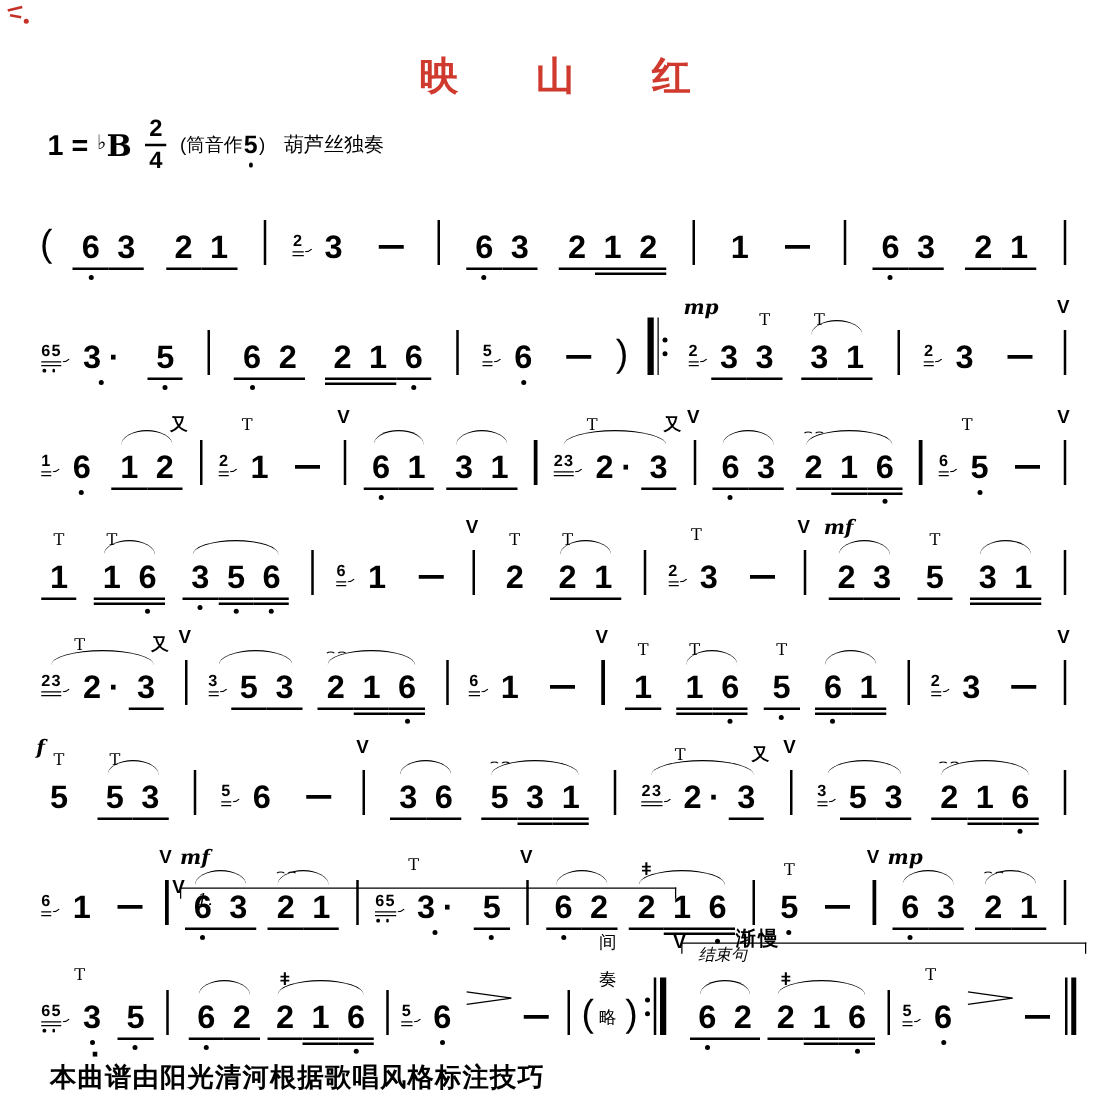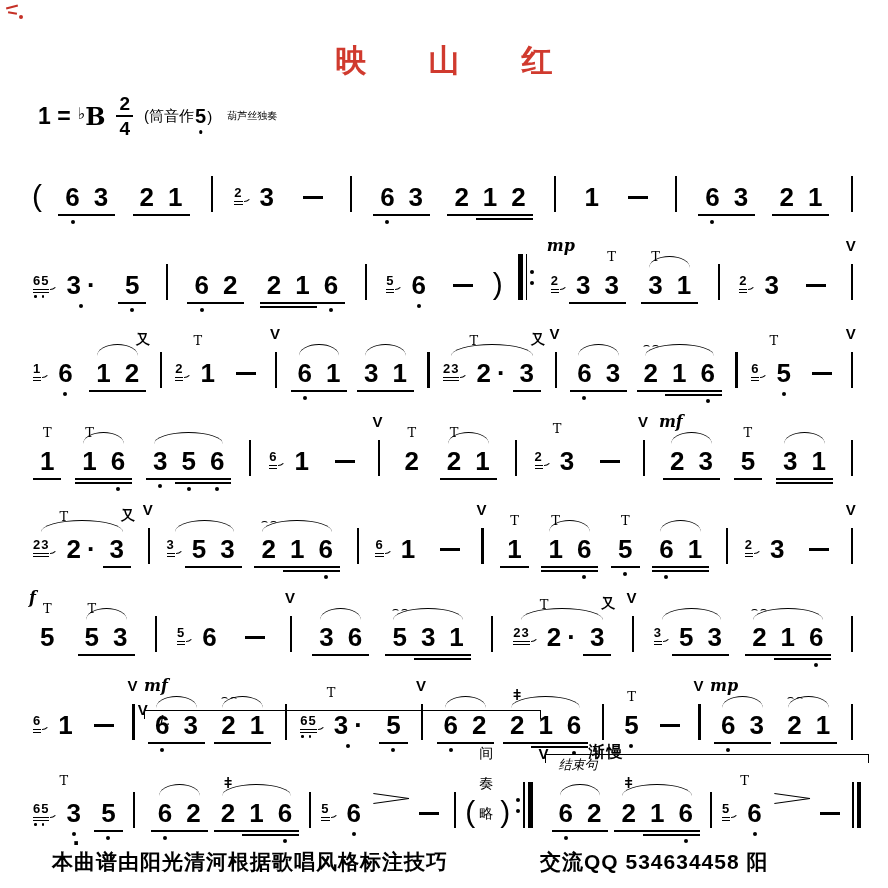--- a/index.html
+++ b/index.html
@@ -21,21 +21,21 @@
   .keyrow{position:absolute;top:96px;left:38px;display:flex;align-items:center;gap:7px;height:40px;}
   .keysig{font-size:23px;font-weight:700;}
   .flat{font-size:16px;font-weight:700;vertical-align:6px;}
   .keyletter{font-family:"DejaVu Serif","Liberation Serif",serif;font-size:24px;font-weight:700;}
   .meter{display:inline-flex;flex-direction:column;align-items:center;font-size:19px;font-weight:700;line-height:1;margin:0 4px;}
   .mnum{border-bottom:2px solid #000;padding:0 3px 2px;}
   .mden{padding-top:2px;}
   .tube{font-size:15px;display:inline-flex;align-items:center;}
   .tube5{position:relative;font-size:20px;font-weight:700;margin:0 1px;}
   .tube5::after{content:'';position:absolute;left:50%;bottom:-6px;width:3.5px;height:3.5px;border-radius:50%;background:#000;transform:translateX(-50%);}
-  .sub1{font-size:10px;margin-left:8px;text-align:right;}
+  .sub1{font-size:16px;margin-left:8px;text-align:right;}
   .sub2{font-size:16px;margin-left:52px;}
 
   
   .score{position:absolute;top:140px;left:24px;right:22px;}
   .line{display:flex;justify-content:space-between;align-items:flex-end;
         height:36px;padding:36px 6px 16px;}
 
   .note{display:inline-flex;align-items:flex-end;position:relative;}
   .core{position:relative;padding:0 7px;line-height:30px;height:30px;
         font-size:26px;font-weight:700;}
@@ -90,21 +90,21 @@
   .dec::after{top:6px;transform:rotate(-8deg);}
 
   .sect{position:relative;display:inline-flex;align-items:flex-end;padding:0 4px;margin:0 2px;}
   .sect::before{content:'';position:absolute;left:0;right:0;top:-28px;height:8px;
         border-top:1.9px solid #000;border-left:1.9px solid #000;border-right:1.9px solid #000;}
   .slabel{position:absolute;top:-24px;left:14px;font-family:"DejaVu Serif","Liberation Serif",serif;
           font-style:italic;font-size:13px;line-height:1;}
   .svmark{position:absolute;top:-36px;left:-6px;font-size:15px;font-weight:600;line-height:1;}
   .stempo{position:absolute;top:-38px;left:44px;font-size:16px;font-weight:600;line-height:1;letter-spacing:2px;}
 
-  .footer{position:absolute;bottom:12px;left:52px;right:0;display:flex;gap:92px;
+  .footer{position:absolute;bottom:12px;left:40px;right:0;display:flex;gap:92px;
           font-size:21px;font-weight:600;letter-spacing:1px;white-space:nowrap;}
 </style>
 </head>
 <body>
 
 <div class="sheet">
 
   <div class="corner">
       <i></i>
       <i></i>
@@ -903,15 +903,14 @@
           <span class="finsign">
             <span class="thinb"></span>
             <span class="thickb"></span>
           </span>
         </span>
       </div>
     </div>
 
   <div class="footer">
     <span>本曲谱由阳光清河根据歌唱风格标注技巧</span>
-    <span>交流QQ 534634458 阳</span>
   </div>
 </div>
 
 </body></html>

